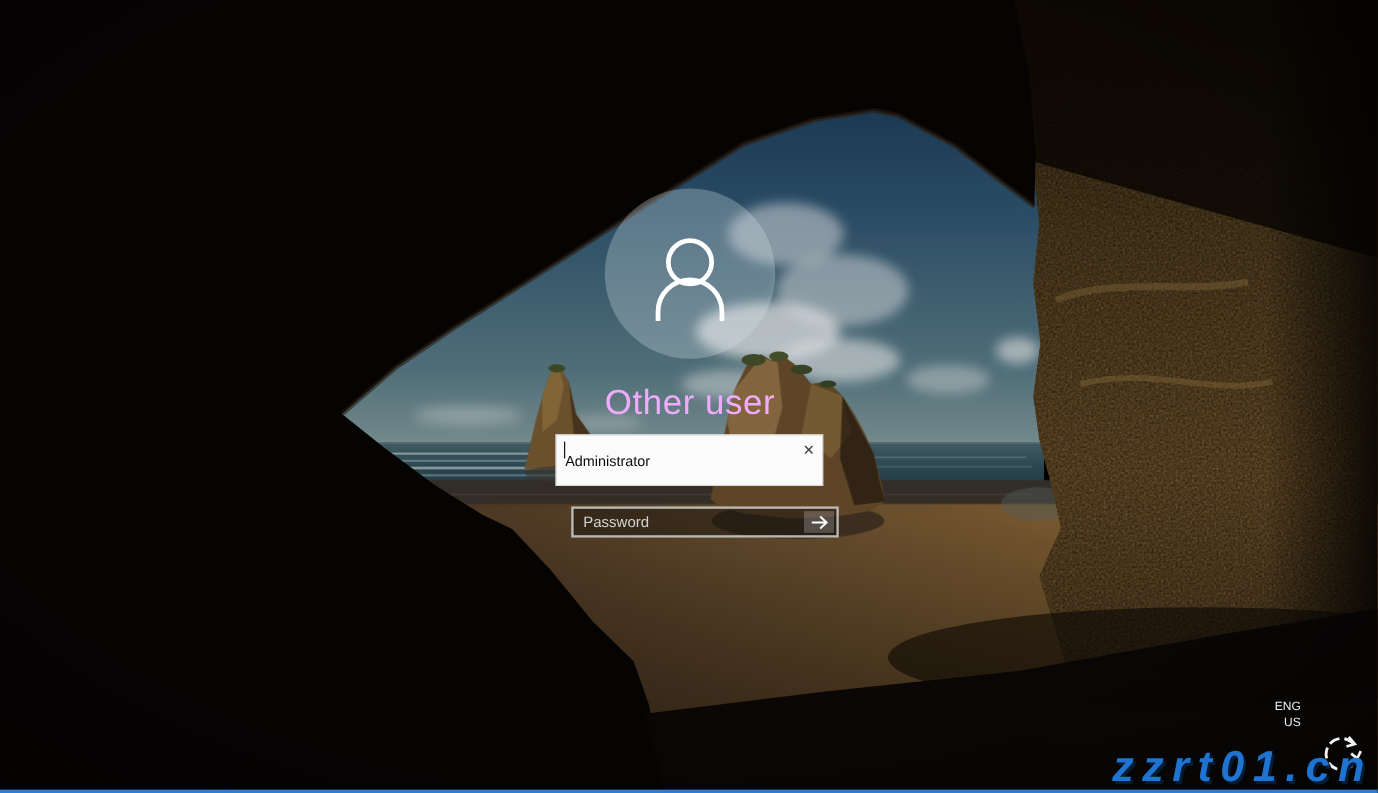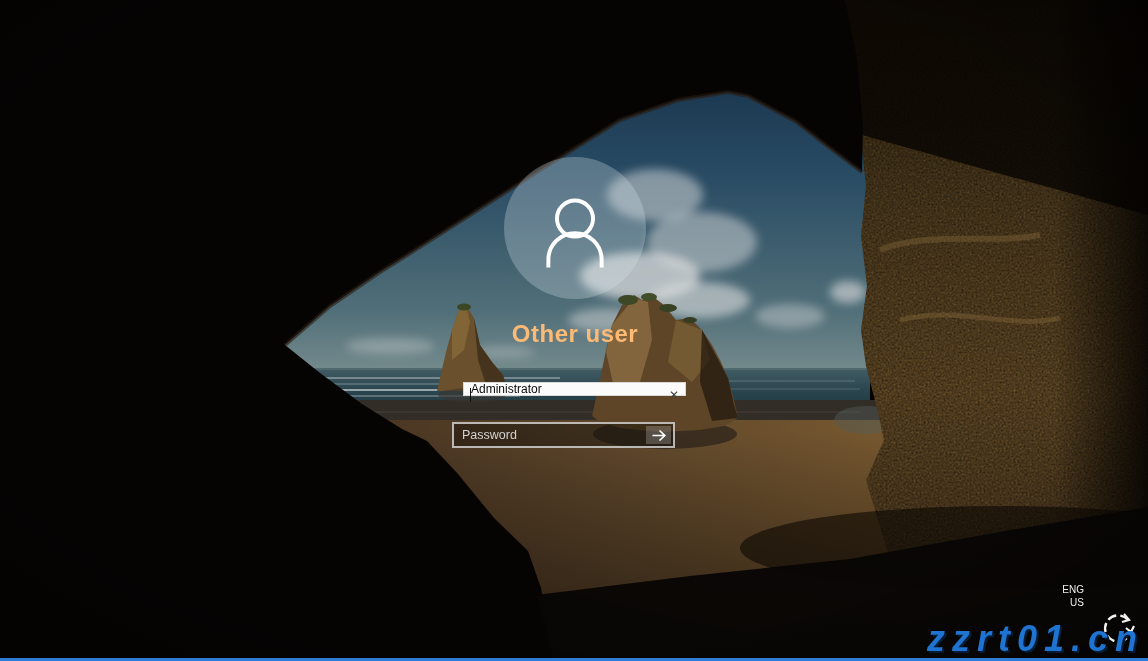--- a/index.html
+++ b/index.html
@@ -11,44 +11,44 @@
 
   
   .avatar{
     position:absolute;left:504px;top:157px;width:142px;height:142px;border-radius:50%;
     background:rgba(210,222,228,0.30);
     display:flex;align-items:center;justify-content:center;
   }
   
   .other-user{
     position:absolute;left:400px;top:320px;width:350px;text-align:center;
-    color:#fdba74;font-size:24px;font-weight:700;letter-spacing:0.5px;
+    color:#f0abfc;font-size:29px;font-weight:400;letter-spacing:0.5px;
   }
 
   
   .user-field{
-    position:absolute;left:463px;top:382px;width:223px;height:14px;
+    position:absolute;left:463px;top:362px;width:223px;height:43px;
     background:#fbfbfb;border:1px solid #dadada;box-sizing:border-box;
   }
   .user-field input{
     position:absolute;left:0;top:0;width:100%;height:100%;
     border:none;outline:none;background:transparent;
     font-family:"Liberation Sans",sans-serif;font-size:12px;color:#0b0b0b;
     padding:0 24px 0 7px;box-sizing:border-box;
   }
   .caret{position:absolute;left:6px;top:5px;width:1px;height:14px;background:#111;}
   .clear-btn{
     position:absolute;right:4px;top:2px;width:18px;height:18px;line-height:18px;
     text-align:center;color:#3f3f3f;font-size:12px;cursor:pointer;background:transparent;border:none;
     font-family:"DejaVu Sans",sans-serif;
   }
 
   
   .pass-field{
-    position:absolute;left:452px;top:422px;width:223px;height:26px;box-sizing:border-box;
+    position:absolute;left:476px;top:422px;width:223px;height:26px;box-sizing:border-box;
     background:rgba(14,11,8,0.42);border:2px solid rgba(226,226,226,0.78);
   }
   .pass-field input{
     position:absolute;left:0;top:0;width:100%;height:100%;
     border:none;outline:none;background:transparent;
     font-family:"Liberation Sans",sans-serif;font-size:12.5px;color:#eaeaea;
     padding:0 30px 0 8px;box-sizing:border-box;
   }
   .pass-field input::placeholder{color:#d2d2d2;opacity:1;}
   .submit-btn{

